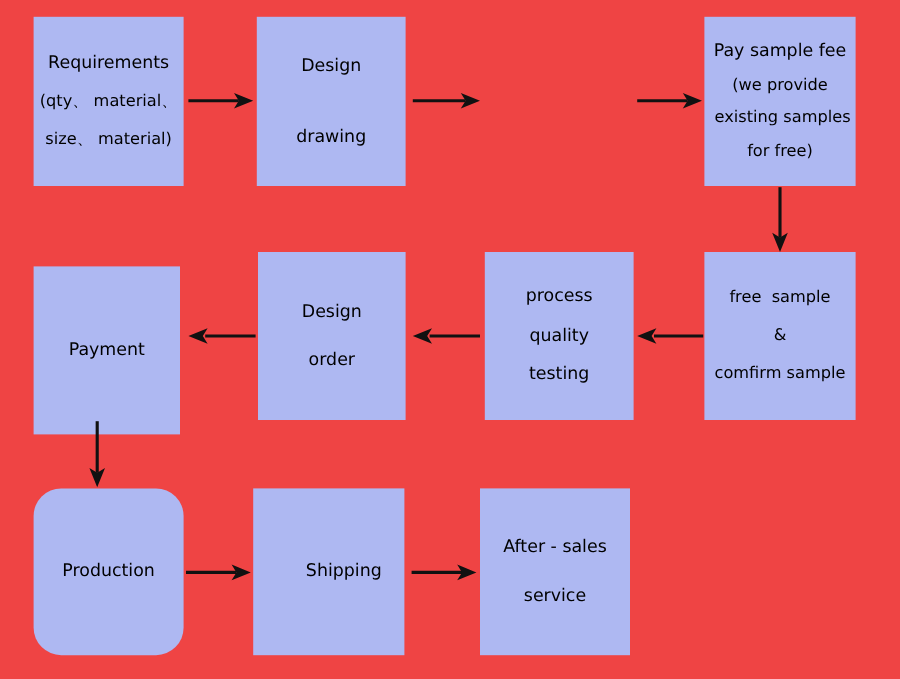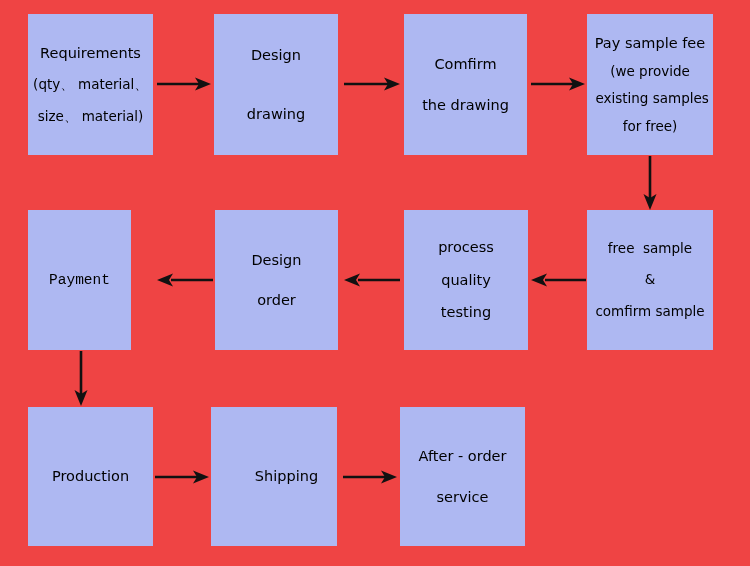--- a/index.html
+++ b/index.html
@@ -85,24 +85,20 @@
     <span class="ln">drawing</span>
   </div>
 
   <div class="arrow-h" style="left:344px; top:75px; width:56px; height:18px;">
     <svg width="56" height="18" viewBox="0 0 56 18">
       <line class="arrow-line" x1="0" y1="9" x2="44" y2="9"></line>
       <polygon class="arrow-head" points="56,9 40,2.5 44,9 40,15.5"></polygon>
     </svg>
   </div>
 
-  <div class="node lines-2" style="left:404px; top:14px; width:123px; height:141px;">
-    <span class="ln">Comfirm</span>
-    <span class="ln">the drawing</span>
-  </div>
 
   <div class="arrow-h" style="left:531px; top:75px; width:54px; height:18px;">
     <svg width="54" height="18" viewBox="0 0 54 18">
       <line class="arrow-line" x1="0" y1="9" x2="42" y2="9"></line>
       <polygon class="arrow-head" points="54,9 38,2.5 42,9 38,15.5"></polygon>
     </svg>
   </div>
 
   <div class="node lines-4" style="left:587px; top:14px; width:126px; height:141px;">
     <span class="ln">Pay sample fee</span>
@@ -111,21 +107,21 @@
     <span class="ln small">for free)</span>
   </div>
 
   <div class="arrow-v" style="left:641px; top:156px; width:18px; height:54px;">
     <svg width="18" height="54" viewBox="0 0 18 54">
       <line class="arrow-line" x1="9" y1="0" x2="9" y2="42"></line>
       <polygon class="arrow-head" points="9,54 2.5,38 9,42 15.5,38"></polygon>
     </svg>
   </div>
 
-  <div class="node lines-1" style="left:28px; top:210px; width:103px; height:140px;font-family:Liberation Mono, monospace;">
+  <div class="node lines-1" style="left:28px; top:222px; width:122px; height:140px;">
     <span class="ln">Payment</span>
   </div>
 
   <div class="arrow-h" style="left:157px; top:271px; width:56px; height:18px;">
     <svg width="56" height="18" viewBox="0 0 56 18">
       <line class="arrow-line" x1="56" y1="9" x2="14" y2="9"></line>
       <polygon class="arrow-head" points="0,9 16,2.5 12,9 16,15.5"></polygon>
     </svg>
   </div>
 
@@ -160,21 +156,21 @@
     <span class="ln small">comfirm sample</span>
   </div>
 
   <div class="arrow-v" style="left:72px; top:351px; width:18px; height:55px;">
     <svg width="18" height="55" viewBox="0 0 18 55">
       <line class="arrow-line" x1="9" y1="0" x2="9" y2="43"></line>
       <polygon class="arrow-head" points="9,55 2.5,39 9,43 15.5,39"></polygon>
     </svg>
   </div>
 
-  <div class="node lines-1" style="left:28px; top:407px; width:125px; height:139px;">
+  <div class="node lines-1" style="left:28px; top:407px; width:125px; height:139px;border-radius:23px;">
     <span class="ln">Production</span>
   </div>
 
   <div class="arrow-h" style="left:155px; top:468px; width:54px; height:18px;">
     <svg width="54" height="18" viewBox="0 0 54 18">
       <line class="arrow-line" x1="0" y1="9" x2="42" y2="9"></line>
       <polygon class="arrow-head" points="54,9 38,2.5 42,9 38,15.5"></polygon>
     </svg>
   </div>
 
@@ -183,17 +179,17 @@
   </div>
 
   <div class="arrow-h" style="left:343px; top:468px; width:54px; height:18px;">
     <svg width="54" height="18" viewBox="0 0 54 18">
       <line class="arrow-line" x1="0" y1="9" x2="42" y2="9"></line>
       <polygon class="arrow-head" points="54,9 38,2.5 42,9 38,15.5"></polygon>
     </svg>
   </div>
 
   <div class="node lines-2" style="left:400px; top:407px; width:125px; height:139px;">
-    <span class="ln">After - order</span>
+    <span class="ln">After - sales</span>
     <span class="ln">service</span>
   </div>
 
 </div>
 
 </body></html>

